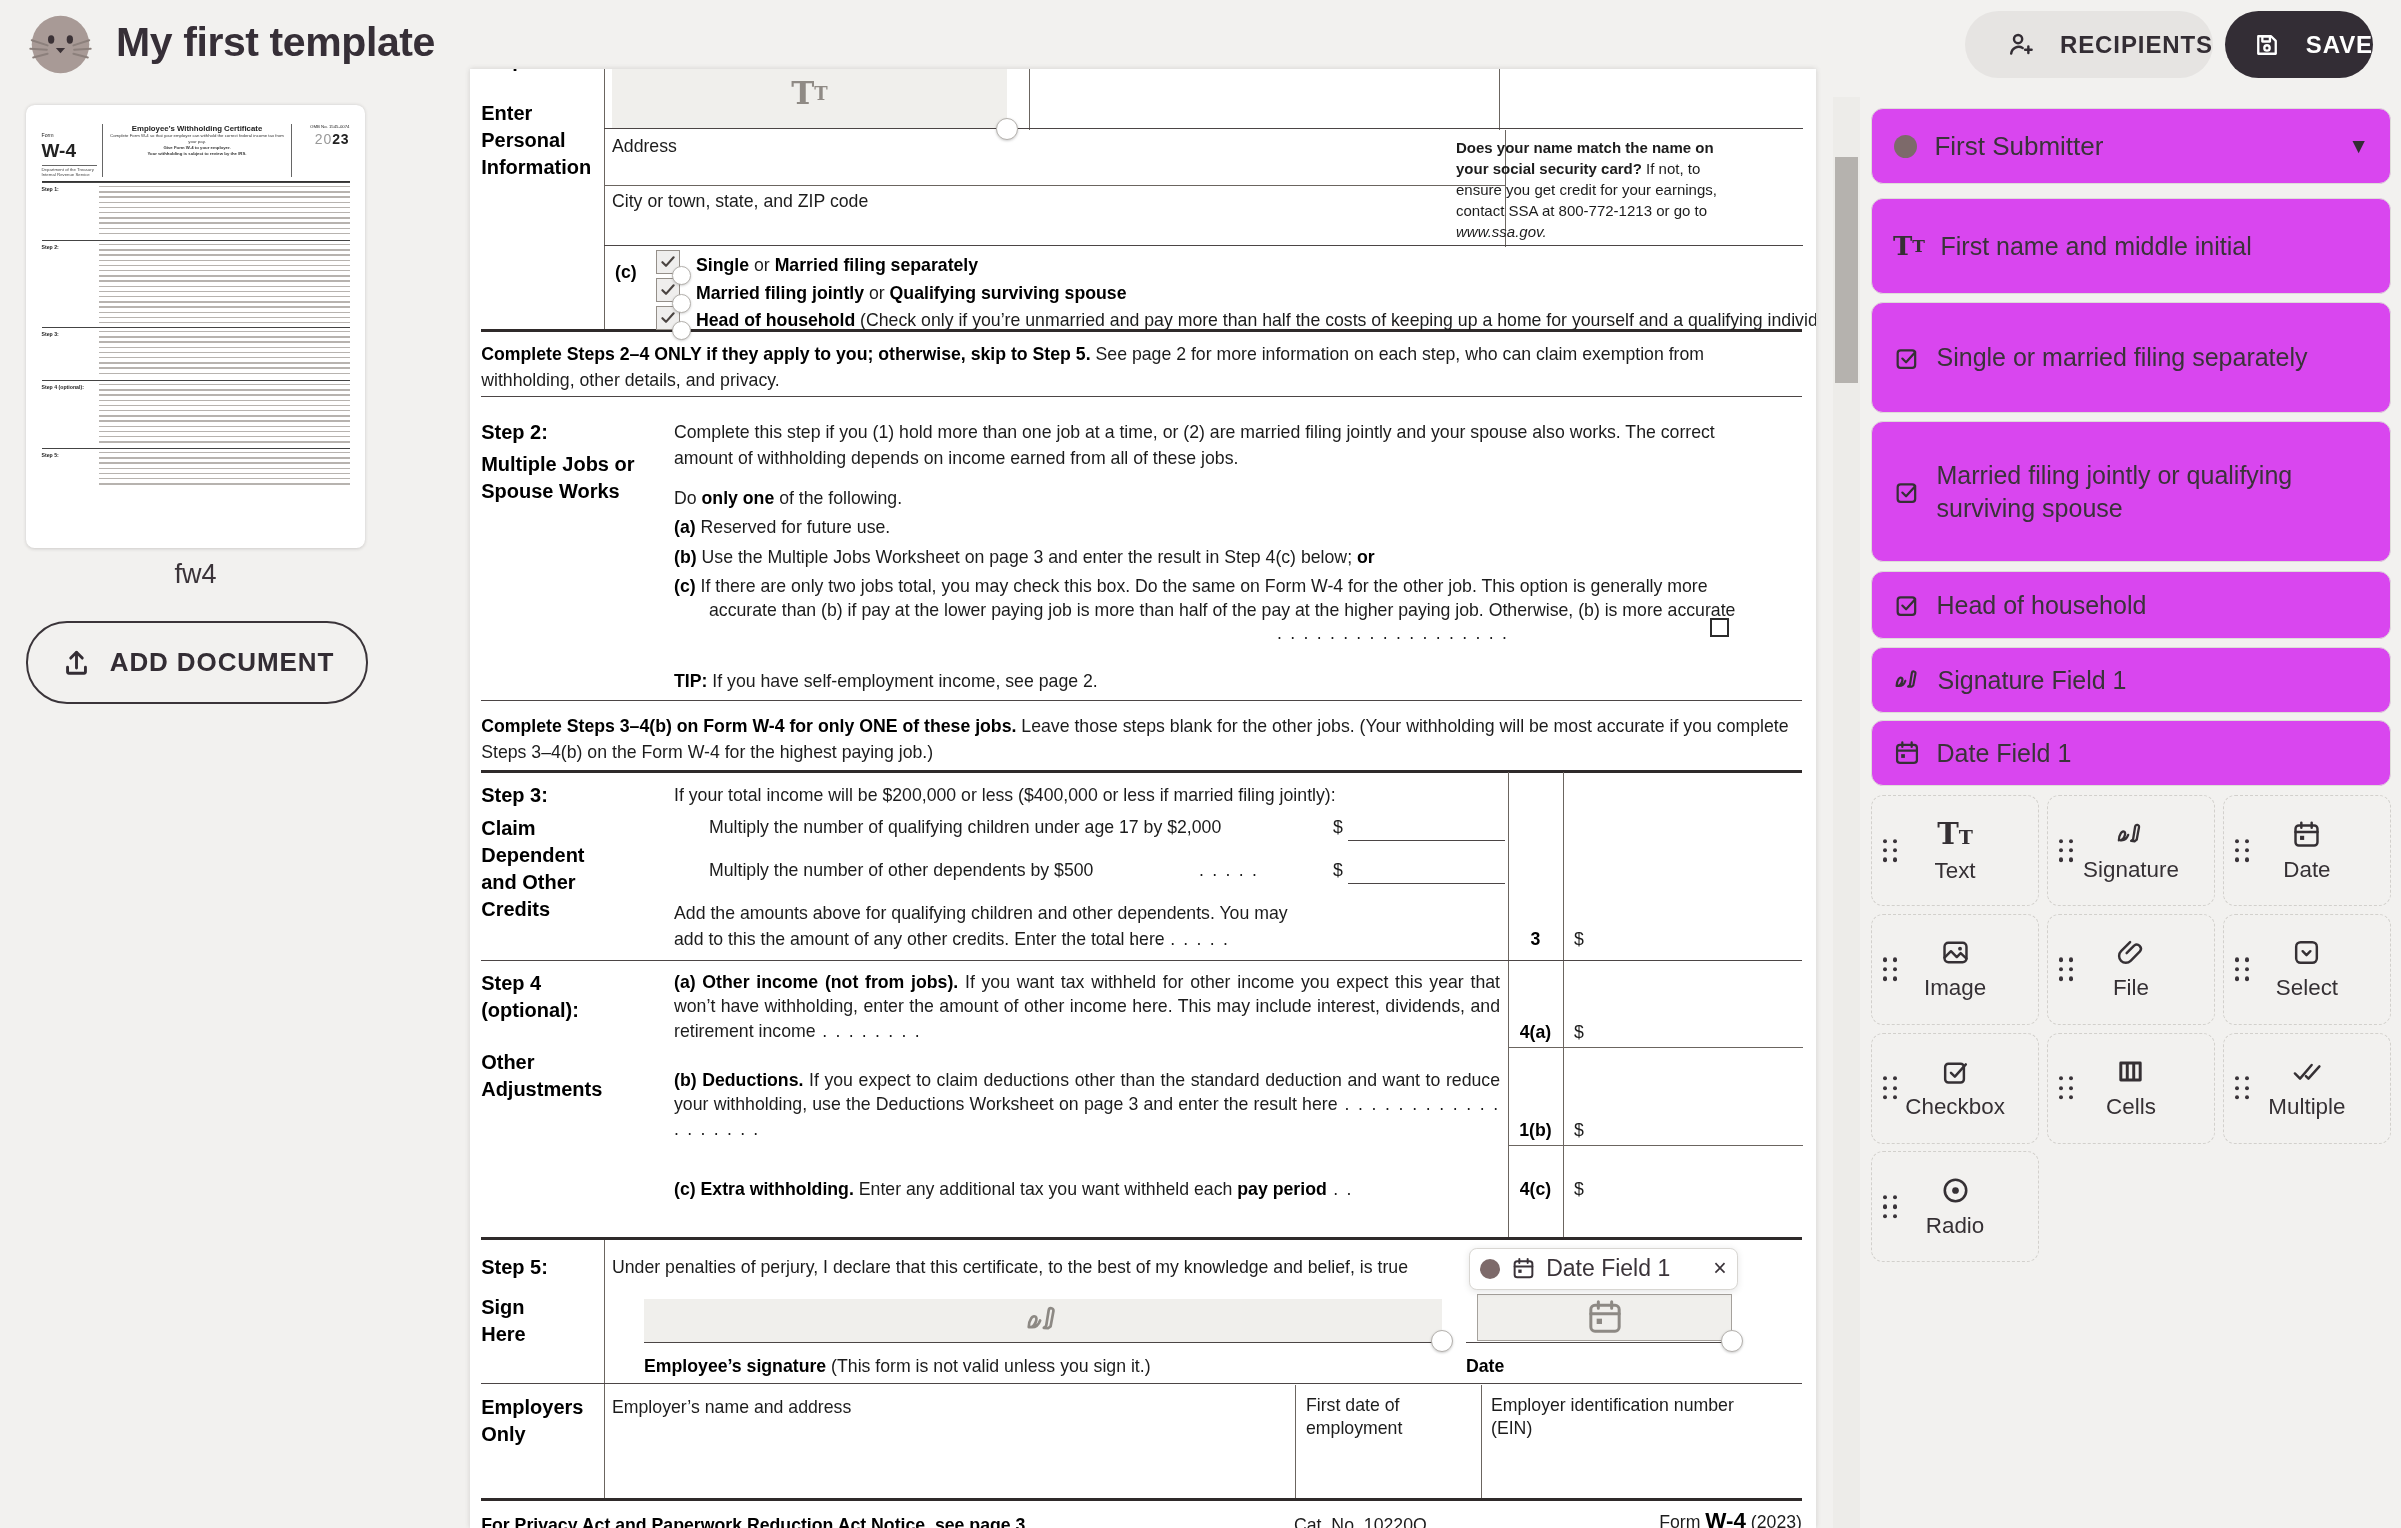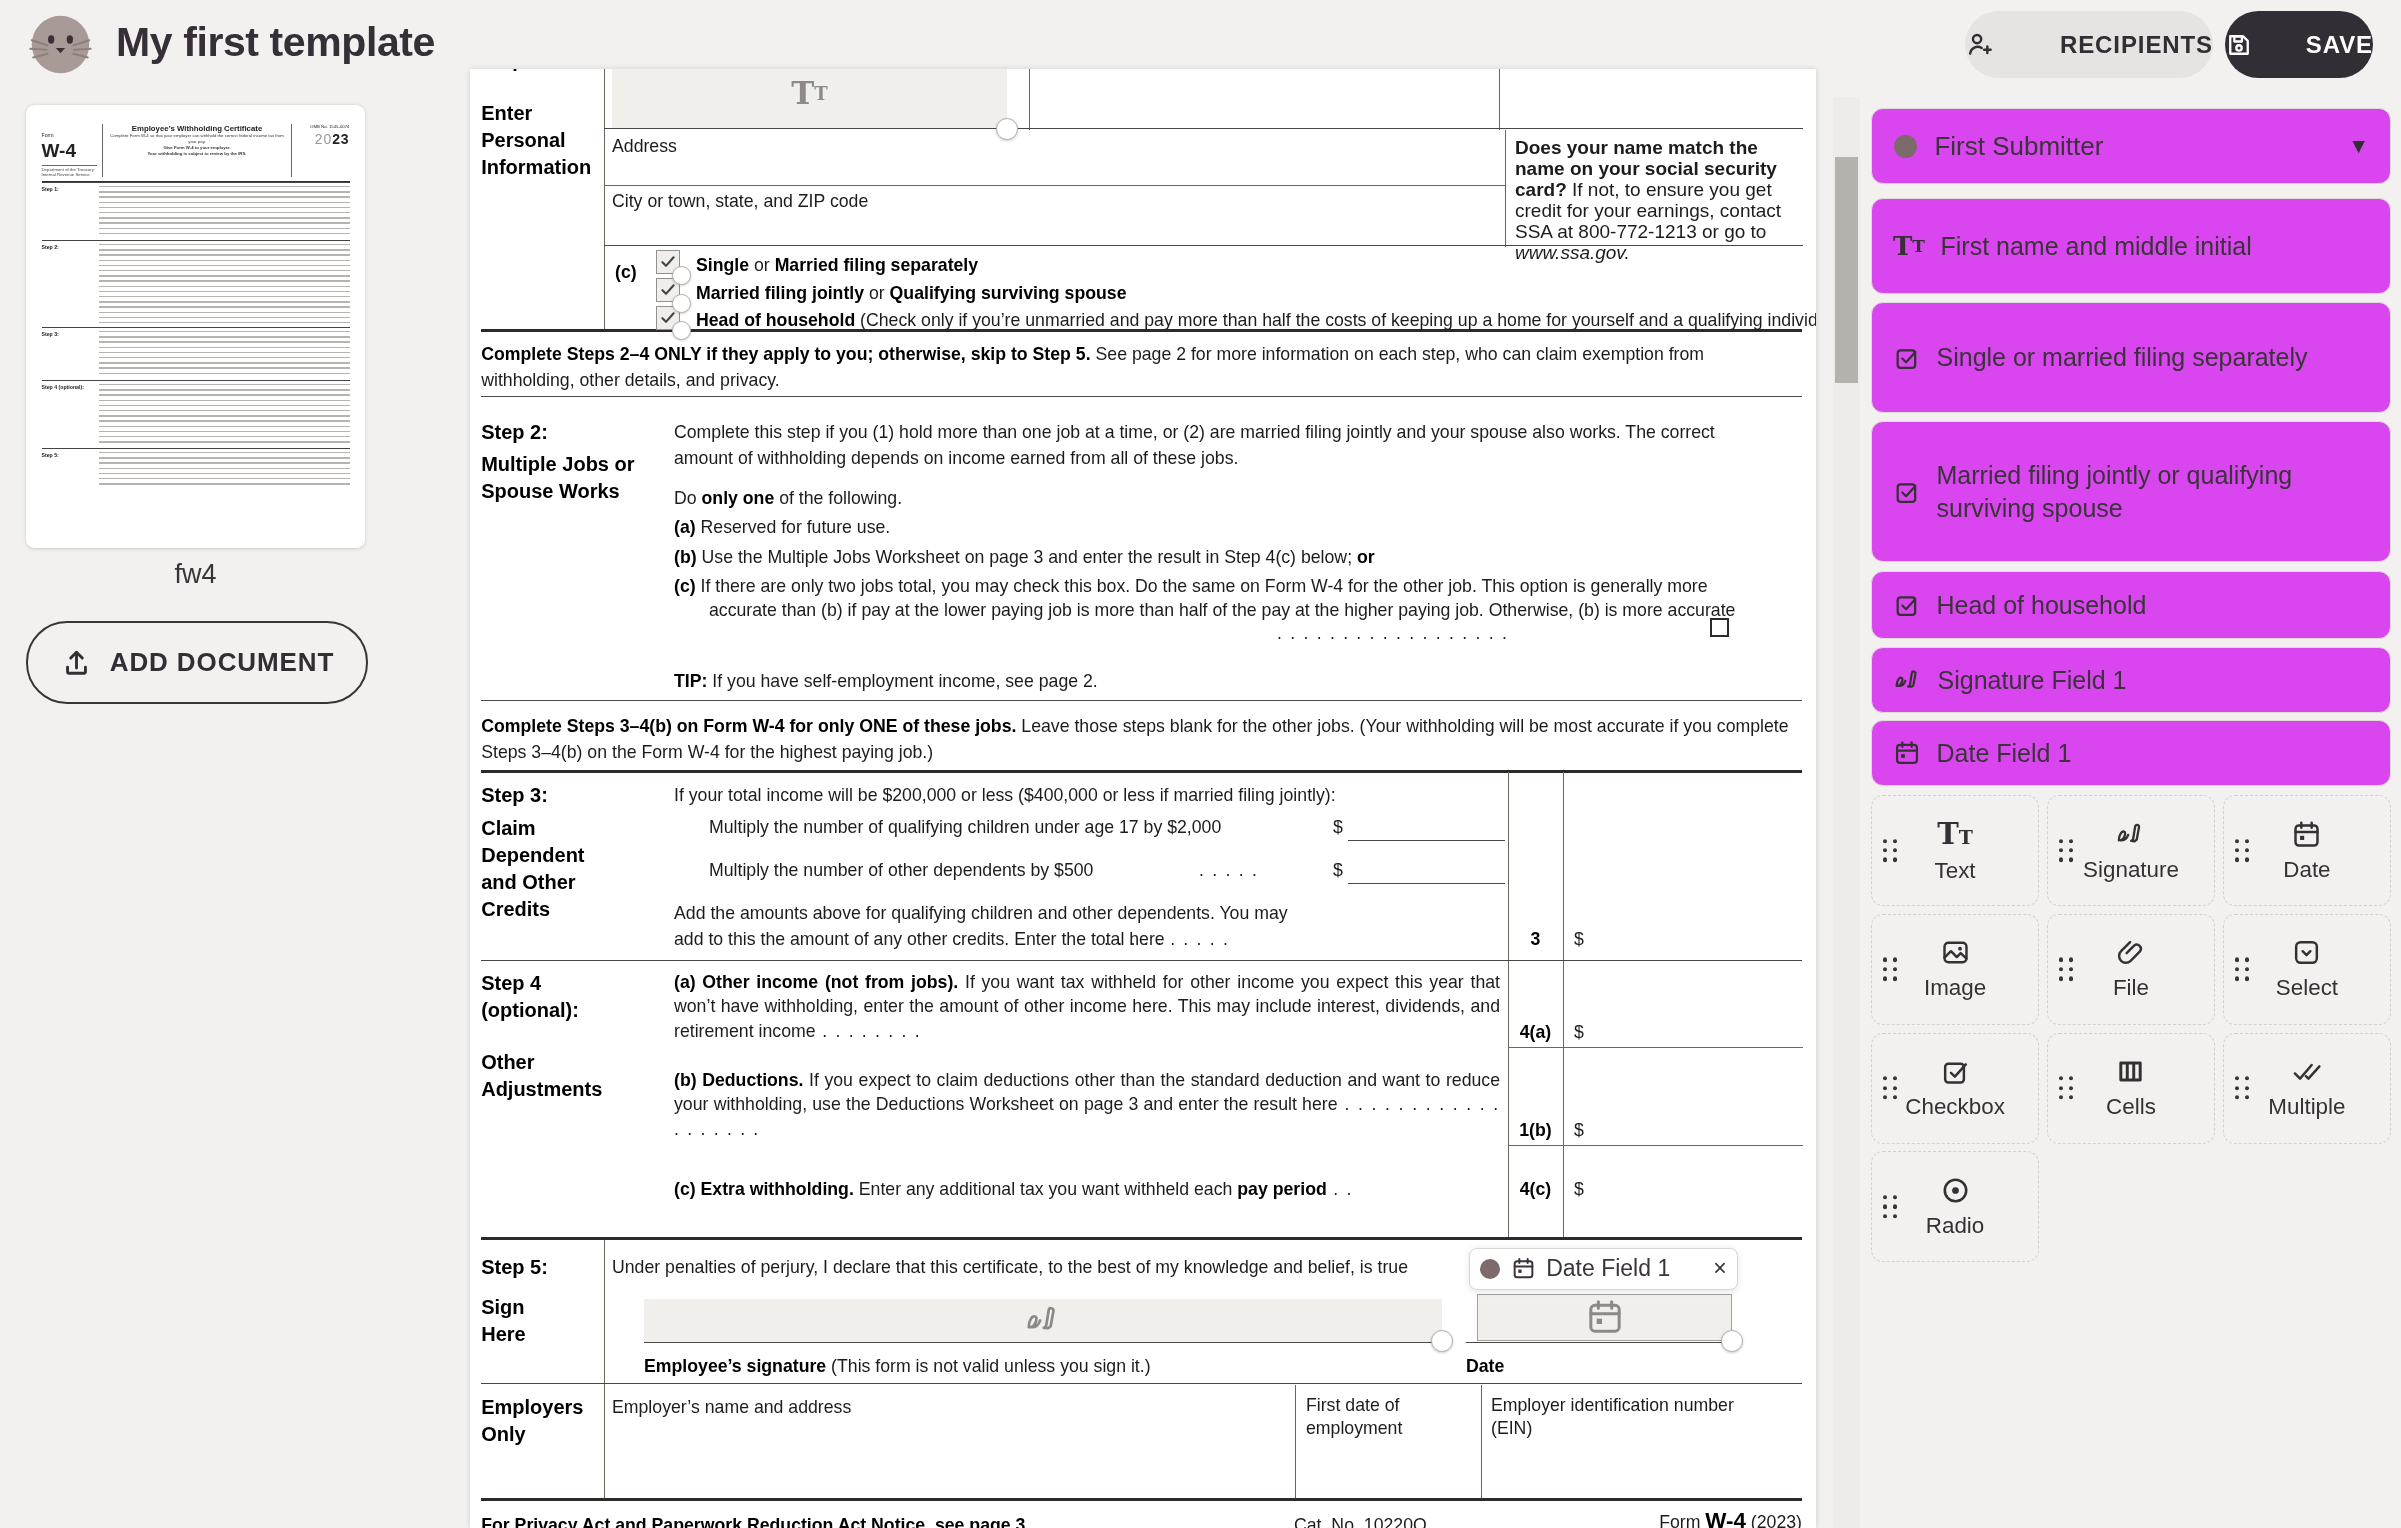--- a/index.html
+++ b/index.html
@@ -3,21 +3,21 @@
 <meta charset="utf-8">
 <style>
   html,body{margin:0;padding:0}
   body{width:2401px;height:1528px;overflow:hidden;position:relative;background:#f2f1ef;
        font-family:"Liberation Sans",sans-serif;color:#3a3339}
   .abs{position:absolute}
   svg{display:block}
   
   .header{position:absolute;left:0;top:0;width:2401px;height:97px;z-index:40}
   .app-title{position:absolute;left:116px;top:19px;font-size:41px;font-weight:800;color:#362f37;letter-spacing:-0.4px}
-  .pill{position:absolute;top:11.2px;height:67px;border-radius:35px;display:flex;align-items:center;justify-content:space-between;
+  .pill{position:absolute;top:11.2px;height:67px;border-radius:35px;display:flex;align-items:center;justify-content:flex-end;
         gap:25px;font-size:24px;font-weight:700;letter-spacing:0.9px;cursor:pointer;box-sizing:border-box}
   .pill.recipients{left:1965px;width:248px;background:#e6e4e2;color:#332d34}
   .pill.save{left:2225px;width:148px;background:#332d35;color:#fff}
   
   .thumb-card{position:absolute;left:26px;top:105px;width:339px;height:443px;background:#fff;border-radius:8.6px;
               box-shadow:0 0.9px 3.5px rgba(40,35,35,.18);cursor:pointer;overflow:hidden;padding:19px 15.5px;box-sizing:border-box}
   .doc-name{position:absolute;left:26px;top:559px;width:339px;text-align:center;font-size:27px;color:#3a3339}
   .add-doc{position:absolute;left:26px;top:621px;width:342px;height:83px;border:2.6px solid #3a3439;border-radius:41px;
            display:flex;align-items:center;justify-content:center;gap:17px;font-size:26px;font-weight:700;
            letter-spacing:0.9px;color:#332d34;cursor:pointer;box-sizing:border-box}
@@ -192,21 +192,21 @@
   <div class="abs sh" style="left:11.2px;top:-12px">Step 1:</div>
   <div class="abs sh" style="left:11.2px;top:41px;width:129px">Enter Personal Information</div>
 
   <div class="fl-overlay" style="left:142px;top:0;width:395px;height:69px">
     <span class="ttg" style="font-size:31px">T</span>
         <span class="ttg small-t">T</span>
   </div>
   <div class="handle" style="left:526px;top:59px"></div>
 
   <div class="abs dt" style="left:142px;top:74px">Address</div>
-  <div class="abs" style="left:1045px;top:78px;width:278px;font-size:19px;line-height:21px;color:#1c1c1c">
+  <div class="abs" style="left:986px;top:78px;width:278px;font-size:15px;line-height:21px;color:#1c1c1c">
     <b>Does your name match the name on your social security card?</b><span> If not, to ensure you get credit for your earnings, contact SSA at 800-772-1213 or go to </span><i>www.ssa.gov.</i>
   </div>
   <div class="abs dt" style="left:142px;top:129px">City or town, state, and ZIP code</div>
 
   <div class="abs dt" style="left:145px;top:200px"><b>(c)</b></div>
 
   <div class="cb-ov" style="left:186px;top:191px">
     <svg width="21.6" height="21.6" viewBox="0 0 24 24" fill="none" stroke="#4a4441" stroke-width="2.4" stroke-linecap="round" stroke-linejoin="round">
           <path d="M6 12.5 l4 4 L18.5 7"></path>
         </svg>

